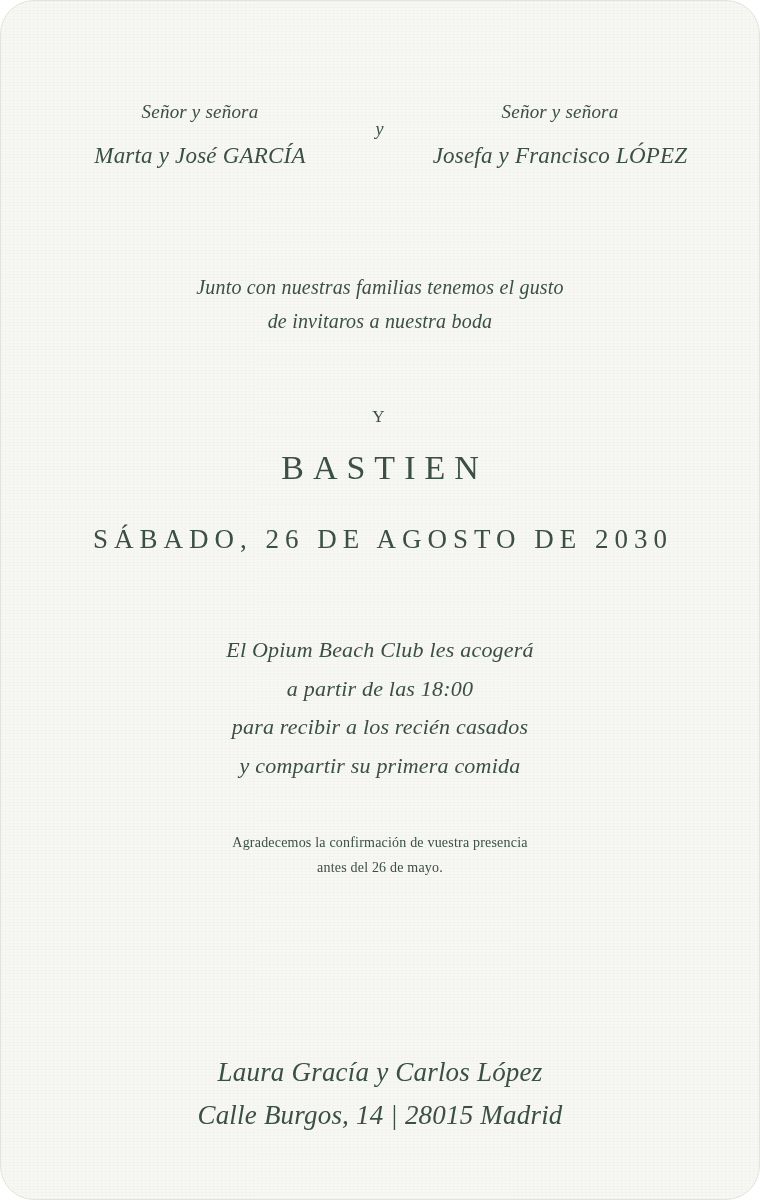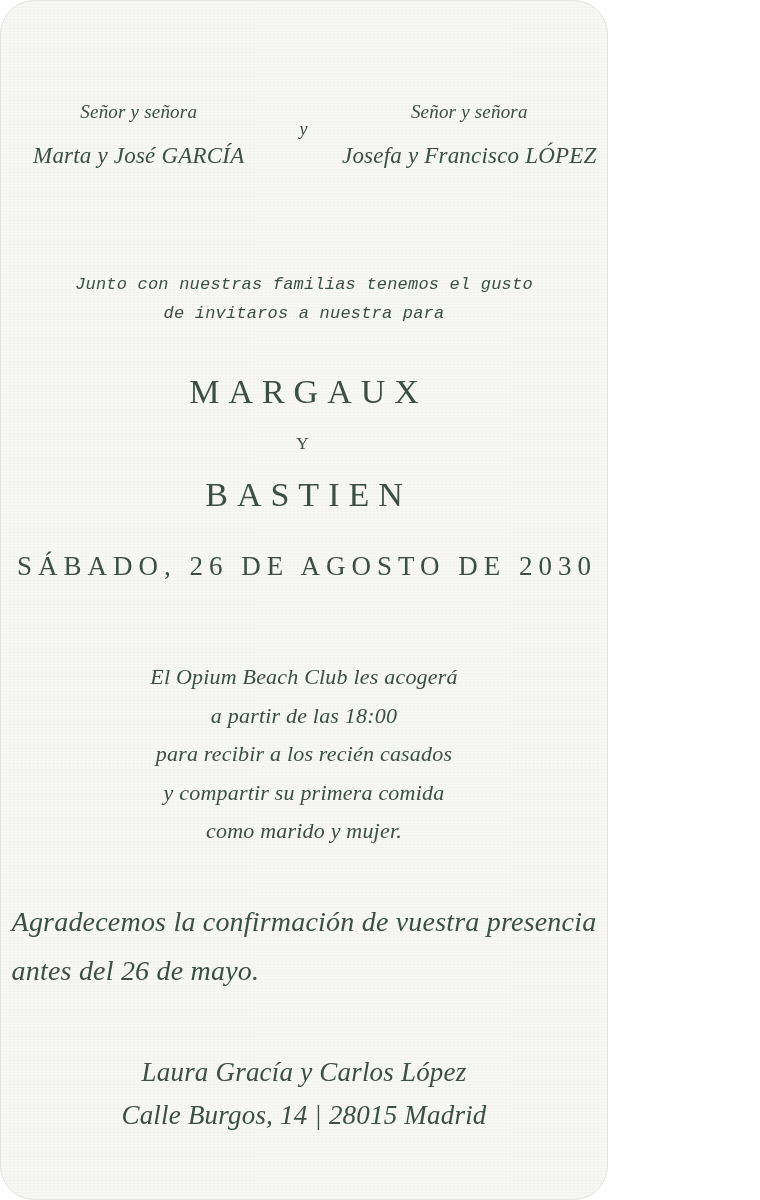--- a/index.html
+++ b/index.html
@@ -9,21 +9,21 @@
   }
   body {
     width: 760px;
     height: 1200px;
     overflow: hidden;
     font-family: "Liberation Serif", serif;
   }
 
   .card {
     position: relative;
-    width: 608px;
+    width: 760px;
     height: 1200px;
     box-sizing: border-box;
     background:
       repeating-linear-gradient(
         0deg,
         rgba(0,0,0,0.016) 0px,
         rgba(0,0,0,0.016) 1px,
         rgba(255,255,255,0) 1px,
         rgba(255,255,255,0) 3px
       ),
@@ -80,24 +80,23 @@
     font-size: 18px;
     padding-top: 22px;
     letter-spacing: 1px;
   }
 
   
   .intro {
     margin-top: 96px;
     text-align: center;
     font-style: italic;
-    font-size: 17px;
+    font-size: 20px;
     line-height: 1.72;
     letter-spacing: 0.2px;
-    font-family: Liberation Mono, monospace;
   }
 
   
   .couple {
     margin-top: 44px;
     text-align: center;
   }
   .couple .name {
     font-size: 34px;
     letter-spacing: 9px;
@@ -126,22 +125,22 @@
     text-align: center;
     font-style: italic;
     font-size: 22px;
     line-height: 1.75;
     letter-spacing: 0.2px;
   }
 
   
   .rsvp {
     margin-top: 46px;
-    font-style: italic;
-    font-size: 28px;
+    text-align: center;
+    font-size: 14px;
     line-height: 1.75;
     letter-spacing: 0.2px;
   }
 
   
   .footer {
     position: absolute;
     left: 0;
     right: 0;
     bottom: 62px;
@@ -165,37 +164,35 @@
       </div>
       <div class="parents-join">y</div>
       <div class="parents-col">
         <div class="p-title">Señor y señora</div>
         <div class="p-names">Josefa y Francisco LÓPEZ</div>
       </div>
     </div>
 
     <div class="intro">
       <div>Junto con nuestras familias tenemos el gusto</div>
-      <div>de invitaros a nuestra para</div>
+      <div>de invitaros a nuestra boda</div>
     </div>
 
     <div class="couple">
-      <div class="name">MARGAUX</div>
       <div class="amp">Y</div>
       <div class="name">BASTIEN</div>
     </div>
 
     <div class="date">SÁBADO, 26 DE AGOSTO DE 2030</div>
 
     <div class="venue">
       <div>El Opium Beach Club les acogerá</div>
       <div>a partir de las 18:00</div>
       <div>para recibir  a los recién casados</div>
       <div>y compartir su primera comida</div>
-      <div>como marido y mujer.</div>
     </div>
 
     <div class="rsvp">
       <div>Agradecemos la confirmación de vuestra presencia</div>
       <div>antes del 26 de mayo.</div>
     </div>
 
     <div class="footer">
       <div>Laura Gracía y Carlos López</div>
       <div>Calle Burgos, 14 | 28015 Madrid</div>

